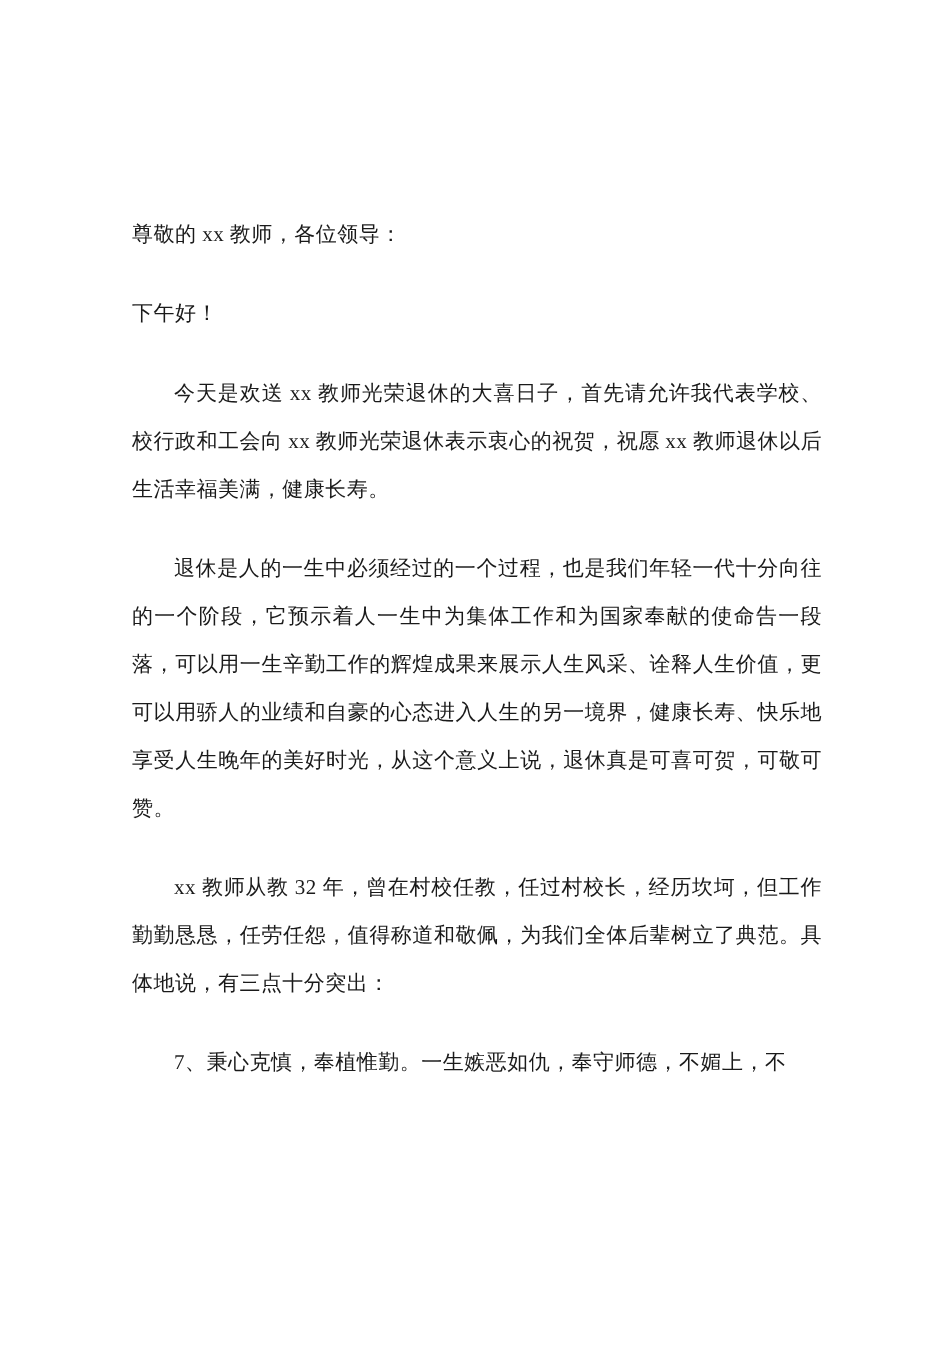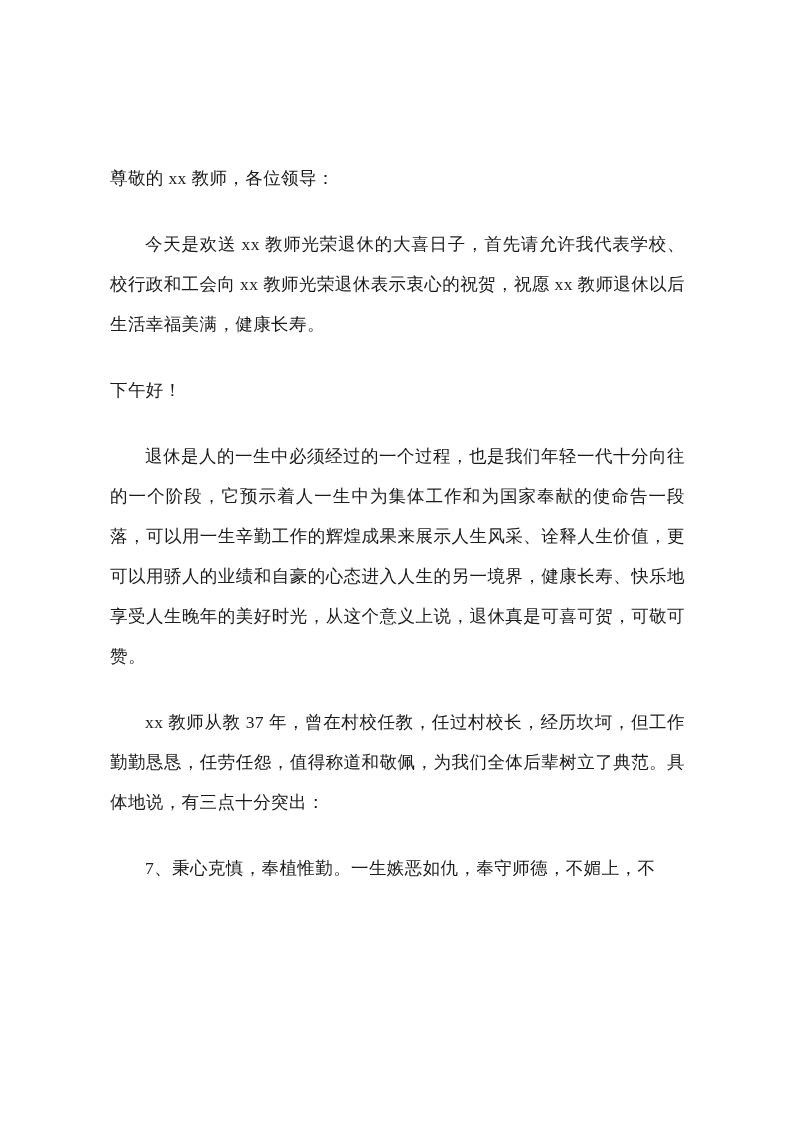--- a/index.html
+++ b/index.html
@@ -13,40 +13,40 @@
     height: 1122px;
     background: #ffffff;
     margin: 0 auto;
     overflow: hidden;
     font-family: "Liberation Serif", "DejaVu Serif", serif;
     color: #1a1a1a;
   }
   .doc-body {
     position: absolute;
     left: 110px;
-    top: 158px;
+    top: 175px;
     width: 575px;
   }
   .para {
     font-size: 17.5px;
     line-height: 40px;
     text-align: justify;
     text-justify: inter-ideograph;
     margin: 0 0 26px 0;
     letter-spacing: 0.4px;
   }
   .para.indent {
     text-indent: 2em;
   }
 </style>
 </head>
 <body>
 
 <div class="page">
   <div class="doc-body">
     <p class="para">尊敬的 xx 教师，各位领导：</p>
+    <p class="para">下午好！</p>
     <p class="para indent">今天是欢送 xx 教师光荣退休的大喜日子，首先请允许我代表学校、校行政和工会向 xx 教师光荣退休表示衷心的祝贺，祝愿 xx 教师退休以后生活幸福美满，健康长寿。</p>
-    <p class="para">下午好！</p>
     <p class="para indent">退休是人的一生中必须经过的一个过程，也是我们年轻一代十分向往的一个阶段，它预示着人一生中为集体工作和为国家奉献的使命告一段落，可以用一生辛勤工作的辉煌成果来展示人生风采、诠释人生价值，更可以用骄人的业绩和自豪的心态进入人生的另一境界，健康长寿、快乐地享受人生晚年的美好时光，从这个意义上说，退休真是可喜可贺，可敬可赞。</p>
-    <p class="para indent">xx 教师从教 37 年，曾在村校任教，任过村校长，经历坎坷，但工作勤勤恳恳，任劳任怨，值得称道和敬佩，为我们全体后辈树立了典范。具体地说，有三点十分突出：</p>
+    <p class="para indent">xx 教师从教 32 年，曾在村校任教，任过村校长，经历坎坷，但工作勤勤恳恳，任劳任怨，值得称道和敬佩，为我们全体后辈树立了典范。具体地说，有三点十分突出：</p>
     <p class="para indent">7、秉心克慎，奉植惟勤。一生嫉恶如仇，奉守师德，不媚上，不</p>
   </div>
 </div>
 
 </body></html>

